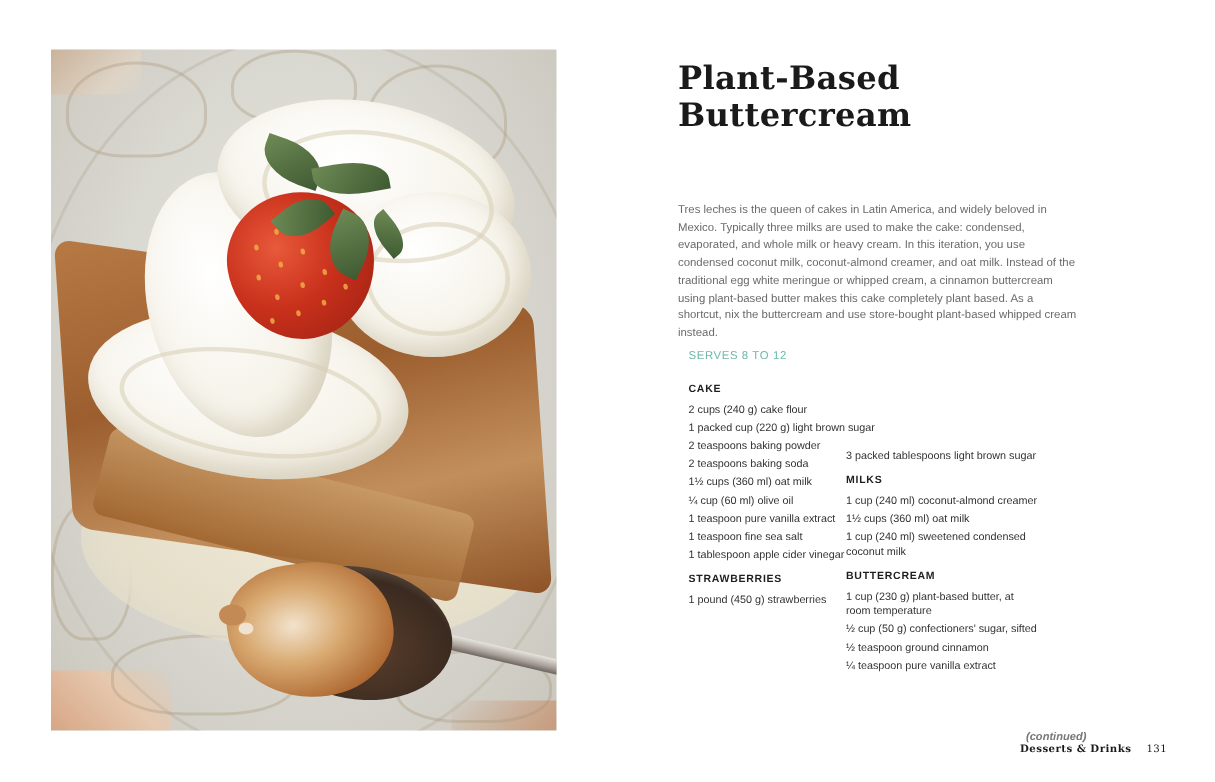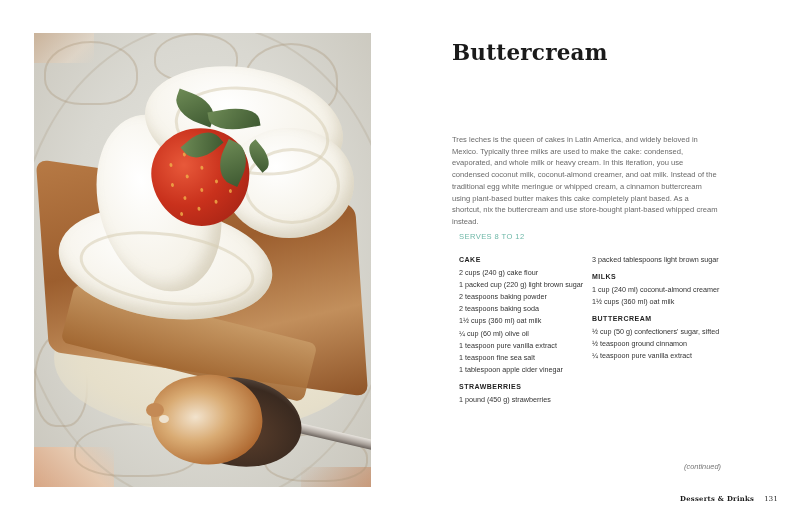--- a/index.html
+++ b/index.html
@@ -38,25 +38,25 @@
 
   
   .title { position:absolute; left:452px; top:40px; width:320px; margin:0;
     font-family:"DejaVu Serif", serif; font-weight:bold; font-size:21.5px; line-height:25px; color:#1a1a1a; letter-spacing:.2px; }
   .title span { display:block; }
   .intro { position:absolute; left:452px; top:134px; width:268px; margin:0;
     font-size:7.6px; line-height:11.7px; color:#6a6a6a; }
   .serves { position:absolute; left:459px; top:232px; font-size:7.6px; letter-spacing:.4px; color:#6fb8a8; }
   .col { position:absolute; top:255px; width:128px; font-size:7.2px; line-height:9.6px; color:#333; }
   .col.left { left:459px; }
-  .col.right { left:592px; }
+  .col.right { left:564px;margin-top:44px; }
   .section-head { font-weight:bold; letter-spacing:.5px; color:#1f1f1f; margin:0 0 3px 0; font-size:7px;}
   .ingredient { margin:0 0 2.6px 0; }
   .section-gap { height:5px; }
-  .continued { position:absolute; left:684px; top:462px; font-size:7.4px; font-style:italic; color:#777; }
+  .continued { position:absolute; left:684px; top:486px; font-size:7.4px; font-style:italic; color:#777;font-weight:bold; }
   .footer { position:absolute; left:680px; top:495px; font-family:"DejaVu Serif", serif; font-weight:bold; font-size:6.8px; color:#1a1a1a; letter-spacing:.3px;}
   .footer .pg { margin-left:10px; font-weight:normal; }
 </style>
 </head>
 <body>
 
 <div class="photo">
   <div class="tablecloth-tl"></div>
   <div class="tablecloth-bl"></div>
   <div class="tablecloth-br"></div>
@@ -101,20 +101,21 @@
   <div class="leaf" style="left:210px;top:115px;width:30px;height:16px;transform:rotate(50deg);"></div>
 
   <div class="spoon-handle"></div>
   <div class="spoon-bowl"></div>
   <div class="spoon-cake"></div>
   <div class="crumb" style="left:112px;top:370px;width:18px;height:14px;"></div>
   <div class="crumb" style="left:125px;top:382px;width:10px;height:8px;background:#efe3cf;"></div>
 </div>
 
 <h1 class="title">
+  <span>Plant-Based</span>
   <span>Buttercream</span>
 </h1>
 
 <p class="intro">Tres leches is the queen of cakes in Latin America, and widely beloved in Mexico. Typically three milks are used to make the cake: condensed, evaporated, and whole milk or heavy cream. In this iteration, you use condensed coconut milk, coconut-almond creamer, and oat milk. Instead of the traditional egg white meringue or whipped cream, a cinnamon buttercream using plant-based butter makes this cake completely plant based. As a shortcut, nix the buttercream and use store-bought plant-based whipped cream instead.</p>
 
 <div class="serves">SERVES 8 TO 12</div>
 
 <div class="col left">
   <div class="section-head">CAKE</div>
   <div class="ingredient">2 cups (240 g) cake flour</div>
@@ -130,22 +131,24 @@
   <div class="section-head">STRAWBERRIES</div>
   <div class="ingredient">1 pound (450 g) strawberries</div>
 </div>
 
 <div class="col right">
   <div class="ingredient">3 packed tablespoons light brown sugar</div>
   <div class="section-gap"></div>
   <div class="section-head">MILKS</div>
   <div class="ingredient">1 cup (240 ml) coconut-almond creamer</div>
   <div class="ingredient">1½ cups (360 ml) oat milk</div>
+  <div class="ingredient">1 cup (240 ml) sweetened condensed coconut milk</div>
   <div class="section-gap"></div>
   <div class="section-head">BUTTERCREAM</div>
+  <div class="ingredient">1 cup (230 g) plant-based butter, at room temperature</div>
   <div class="ingredient">½ cup (50 g) confectioners' sugar, sifted</div>
   <div class="ingredient">½ teaspoon ground cinnamon</div>
   <div class="ingredient">¼ teaspoon pure vanilla extract</div>
 </div>
 
 <div class="continued">(continued)</div>
 
 <div class="footer">
   <span>Desserts &amp; Drinks</span><span class="pg">131</span>
 </div>

